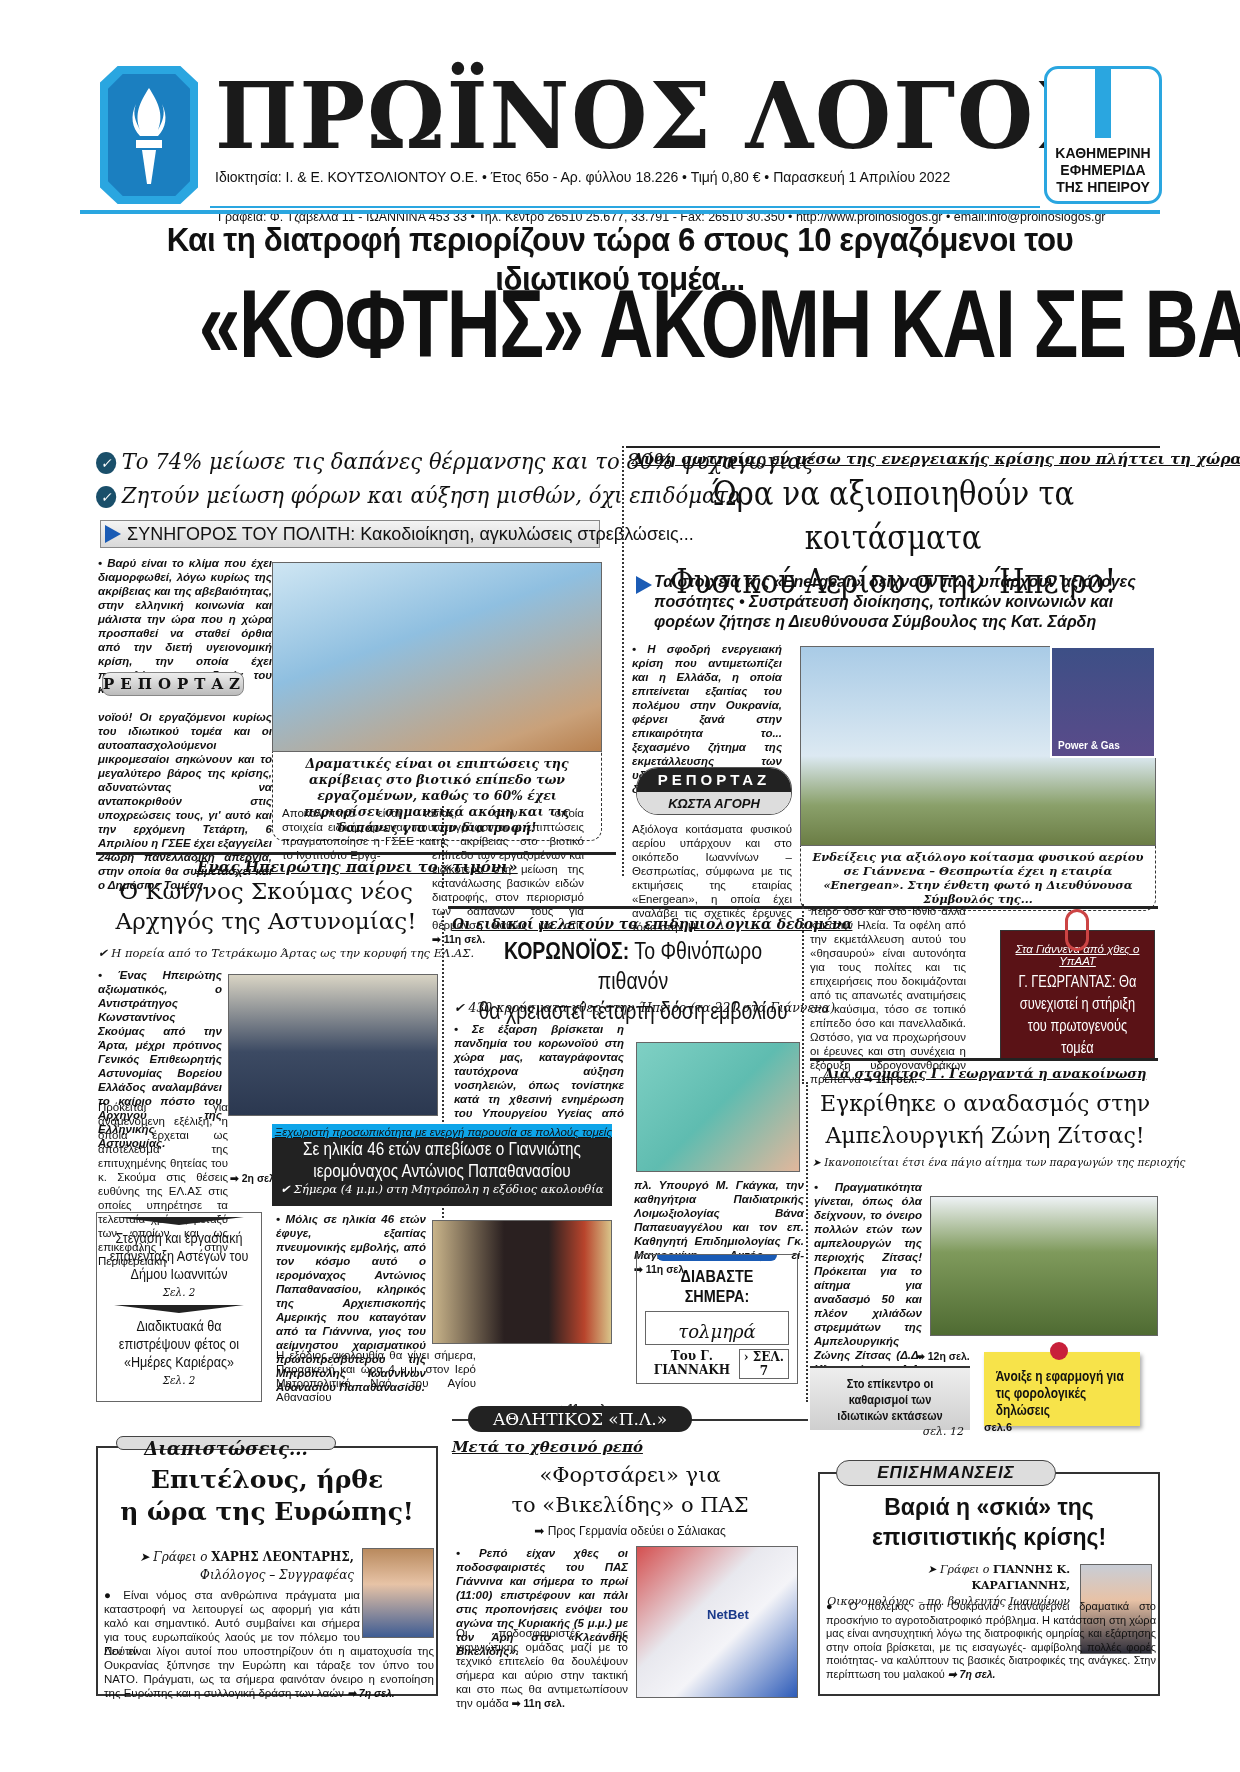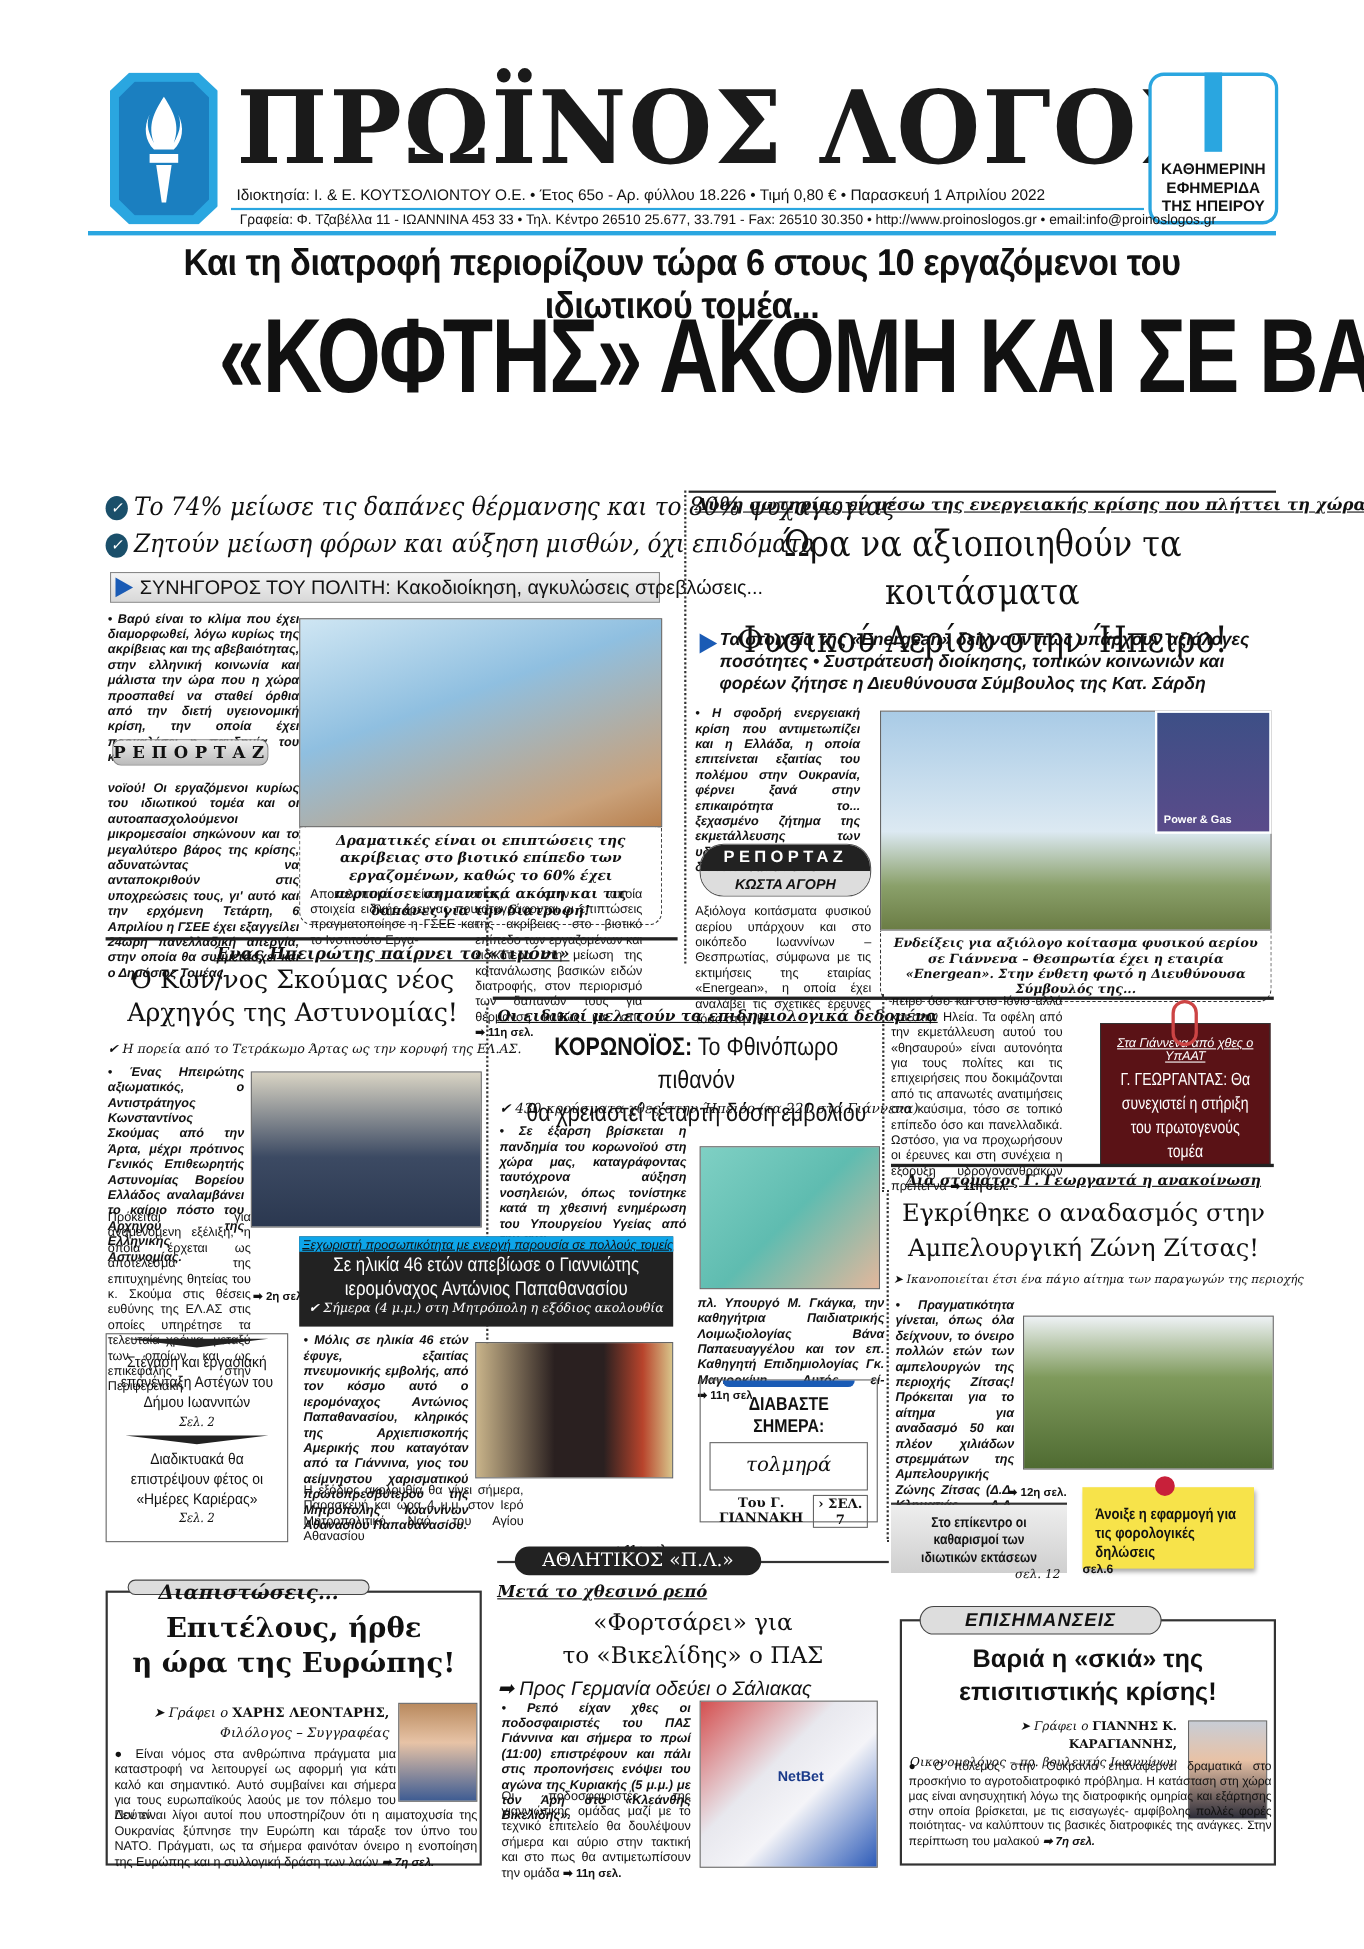--- a/index.html
+++ b/index.html
@@ -11,21 +11,21 @@
   .logo-left { left: 100px; top: 66px; width: 98px; height: 138px; background: #2aa6e0; border-radius: 14px;
     clip-path: polygon(18% 0, 82% 0, 100% 12%, 100% 88%, 82% 100%, 18% 100%, 0 88%, 0 12%); }
   .logo-left .inner { position:absolute; left:8px; top:8px; right:8px; bottom:8px; background:#1b7fc0;
     clip-path: polygon(18% 0, 82% 0, 100% 12%, 100% 88%, 82% 100%, 18% 100%, 0 88%, 0 12%); }
   .title { left: 215px; top: 66px; width: 820px; height: 100px; font-family: "DejaVu Serif", serif; font-weight: bold;
     font-size: 92px; letter-spacing: 2px; line-height: 100px; color: #1a1a1a; transform: scaleX(0.95); transform-origin: left; white-space: nowrap; }
   .logo-right { left: 1044px; top: 66px; width: 118px; height: 138px; border: 3px solid #2aa6e0; border-radius: 14px; background:#fff;
     font-weight: bold; font-size: 14px; text-align: center; line-height: 17px; padding-top: 76px; }
   .pen { position:absolute; left:48px; top:-3px; width:16px; height:72px; background:#2aa6e0; }
   .meta1 { left: 215px; top: 169px; width: 820px; font-size: 14px; white-space: nowrap; }
-  .meta2 { left: 210px; top: 189px; width: 830px; height: 20px; font-size: 12.5px; white-space: nowrap; border-top: 2px solid #2aa6e0; padding: 2px 13px 0 8px; }
+  .meta2 { left: 210px; top: 206px; width: 830px; height: 20px; font-size: 12.5px; white-space: nowrap; border-top: 2px solid #2aa6e0; padding: 2px 13px 0 8px; }
   .blue-rule { left: 80px; top: 210px; width: 1080px; height: 4px; background: #2aa6e0; }
 
   .kicker { left: 90px; top: 220px; width: 1060px; text-align: center; font-size: 34px; font-weight: bold; letter-spacing: -0.5px; transform: scaleX(0.92); }
   .headline { left: 80px; top: 264px; width: 1080px; text-align: center; font-size: 96px; font-weight: 900; font-family: "Liberation Sans", sans-serif;
     transform: scaleX(0.78); transform-origin: center; white-space: nowrap; letter-spacing: -2px; line-height: 120px; }
 
   .check { display:inline-block; width:22px; height:22px; border-radius:50%; background:#1a4f6a; color:#fff; font-size:14px; text-align:center; line-height:22px; margin-right:6px; vertical-align:middle; }
   .bullet1 { left: 96px; top: 448px; font-family: "DejaVu Serif", serif; font-style: italic; font-size: 23px; white-space: nowrap; transform: scaleX(0.92); transform-origin:left; }
   .bullet2 { left: 96px; top: 482px; font-family: "DejaVu Serif", serif; font-style: italic; font-size: 23px; white-space: nowrap; transform: scaleX(0.92); transform-origin:left; }
   .ombuds { left: 100px; top: 520px; width: 500px; height: 28px; border: 1px solid #888; background: linear-gradient(#f4f4f4,#d8d8d8); font-size: 18px; line-height: 26px; padding-left: 26px; white-space: nowrap; }
@@ -161,21 +161,21 @@
   <div style="margin:4px auto 0;width:130px;height:0;border-top:8px solid #222;border-left:65px solid transparent;border-right:65px solid transparent;"></div>
   <div style="text-align:center;font-size:14px;line-height:18px;padding:4px 4px 0;transform:scaleX(0.9);">
     <div>Διαδικτυακά θα επιστρέψουν φέτος οι «Ημέρες Καριέρας»</div>
     <div style="font-family:'DejaVu Serif',serif;font-style:italic;font-size:11.5px;">Σελ. 2</div>
   </div>
 </div>
 
 <div class="abs" style="left:636px;top:1254px;width:162px;height:130px;border:1px solid #666;text-align:center;">
   <div style="height:6px;background:#1a5bb5;border-radius:0 0 40px 40px;margin:0 20px;"></div>
   <div style="font-size:17px;font-weight:bold;margin-top:6px;transform:scaleX(0.85);">ΔΙΑΒΑΣΤΕ ΣΗΜΕΡΑ:</div>
-  <div style="margin:4px 8px;height:44px;border:1px solid #666;font-family:'DejaVu Serif',serif;font-style:italic;font-size:18px;line-height:40px;">τολμηρά</div>
+  <div style="margin:4px 8px;height:34px;border:1px solid #666;font-family:'DejaVu Serif',serif;font-style:italic;font-size:18px;line-height:40px;">τολμηρά</div>
   <div style="display:flex;justify-content:space-between;padding:0 8px;font-size:12px;font-weight:bold;font-family:'DejaVu Serif',serif;">
     <span>Του Γ. ΓΙΑΝΝΑΚΗ</span>
       <span style="border:1px solid #666;padding:0 4px;">› ΣΕΛ. 7</span>
   </div>
 </div>
 
 <div class="abs dotv" style="left:806px;top:1082px;height:320px;"></div>
 <div class="abs rule" style="left:810px;top:1058px;width:348px;"></div>
 <div class="abs kick-ul" style="left:812px;top:1066px;width:346px;font-size:13px;text-align:center;white-space:nowrap;">Διά στόματος Γ. Γεωργαντά η ανακοίνωση</div>
 <div class="abs serif-h" style="left:810px;top:1088px;width:350px;font-size:22px;line-height:32px;font-weight:normal;">
@@ -197,21 +197,21 @@
   <div style="font-size:11px;">σελ.6</div>
 </div>
 
 <div class="abs" style="left:452px;top:1410px;width:356px;height:2px;background:#333;top:1419px;"></div>
 <div class="abs" style="left:468px;top:1406px;width:224px;height:26px;background:#222;color:#fff;border-radius:13px;text-align:center;font-family:'DejaVu Serif',serif;font-size:17px;line-height:26px;">ΑΘΛΗΤΙΚΟΣ «Π.Λ.»</div>
 <div class="abs" style="left:452px;top:1438px;font-family:'DejaVu Serif',serif;font-style:italic;font-weight:bold;font-size:15px;text-decoration:underline;">Μετά το χθεσινό ρεπό</div>
 <div class="abs serif-h" style="left:452px;top:1460px;width:356px;font-size:21px;line-height:30px;font-weight:normal;">
   <div>«Φορτσάρει» για</div>
     <div>το «Βικελίδης» ο ΠΑΣ</div>
 </div>
-<div class="abs" style="left:452px;top:1524px;width:356px;font-style:italic;font-size:18px;">➡ Προς Γερμανία οδεύει ο Σάλιακας</div>
+<div class="abs" style="left:452px;top:1524px;width:356px;text-align:center;font-size:12px;">➡ Προς Γερμανία οδεύει ο Σάλιακας</div>
 <div class="abs col-text" style="left:456px;top:1546px;width:172px;">• Ρεπό είχαν χθες οι ποδοσφαιριστές του ΠΑΣ Γιάννινα και σήμερα το πρωί (11:00) επιστρέφουν και πάλι στις προπονήσεις ενόψει του αγώνα της Κυριακής (5 μ.μ.) με τον Άρη στο «Κλεάνθης Βικελίδης».</div>
 <div class="abs col-plain" style="left:456px;top:1626px;width:172px;"><span>Οι ποδοσφαιριστές της γιαννιώτικης ομάδας μαζί με το τεχνικό επιτελείο θα δουλέψουν σήμερα και αύριο στην τακτική και στο πως θα αντιμετωπίσουν την ομάδα</span> <span class="pageref">➡ 11η σελ.</span></div>
 <div class="abs photo" style="left:636px;top:1546px;width:162px;height:152px;background:linear-gradient(135deg,#d45050 0%,#e8e8ee 40%,#f4f4f8 60%,#2d5bb8 100%);color:#1a3a8a;font-weight:bold;font-size:13px;padding:60px 0 0 70px;"><span>NetBet</span></div>
 
 <div class="abs" style="left:96px;top:1446px;width:342px;height:250px;border:2px solid #333;"></div>
 <div class="abs" style="left:116px;top:1436px;width:220px;height:14px;background:#ddd;border:1px solid #444;border-radius:13px;text-align:center;font-family:'DejaVu Serif',serif;font-style:italic;font-weight:bold;font-size:18px;line-height:24px;">Διαπιστώσεις...</div>
 <div class="abs serif-h" style="left:98px;top:1464px;width:338px;font-size:25px;line-height:32px;">
   <div>Επιτέλους, ήρθε</div>
     <div>η ώρα της Ευρώπης!</div>
 </div>

